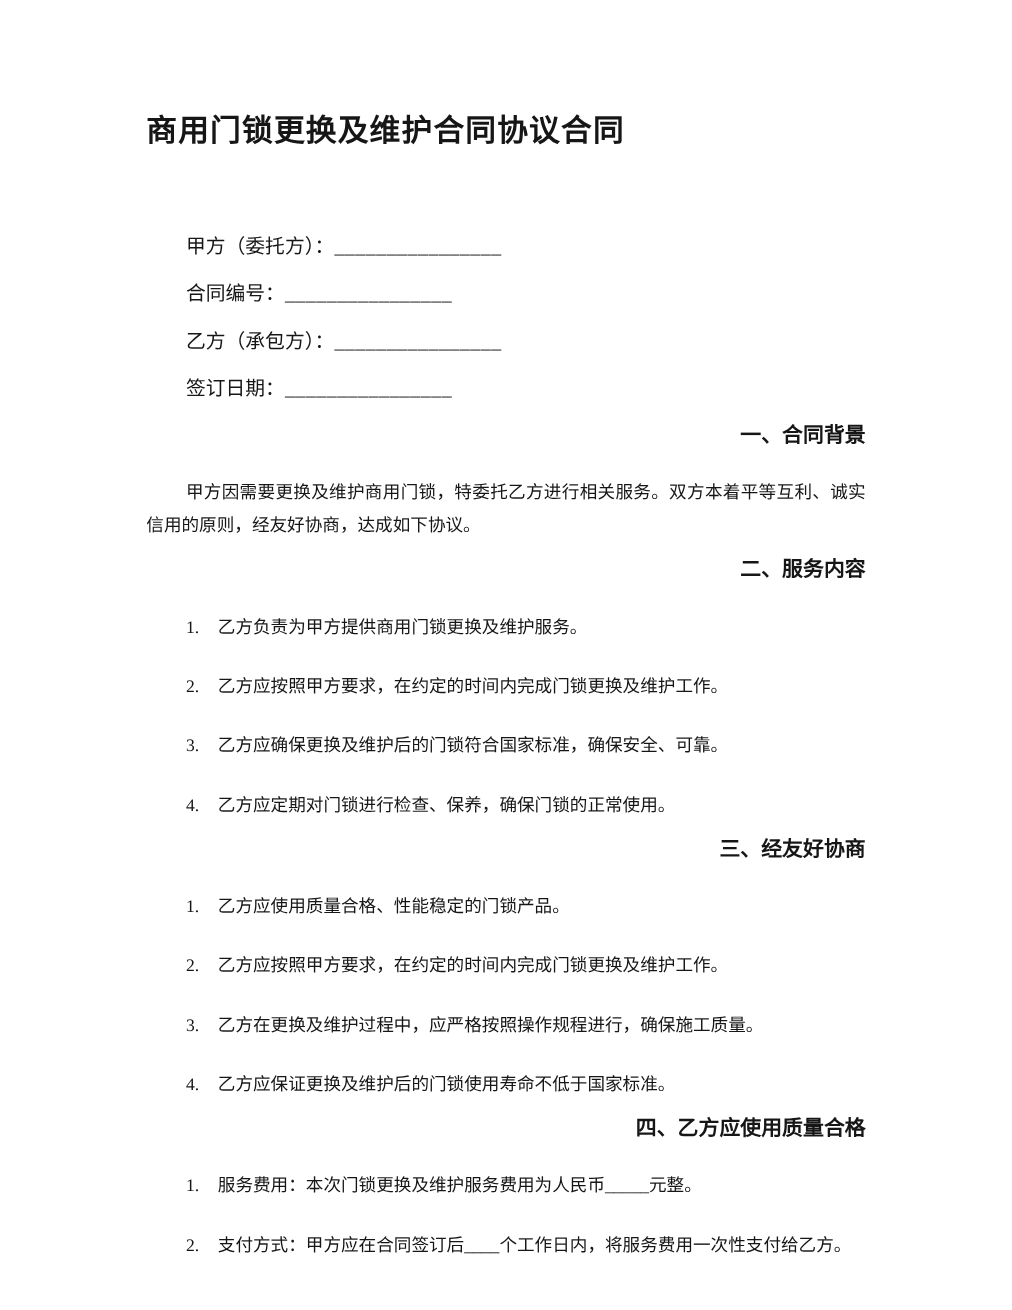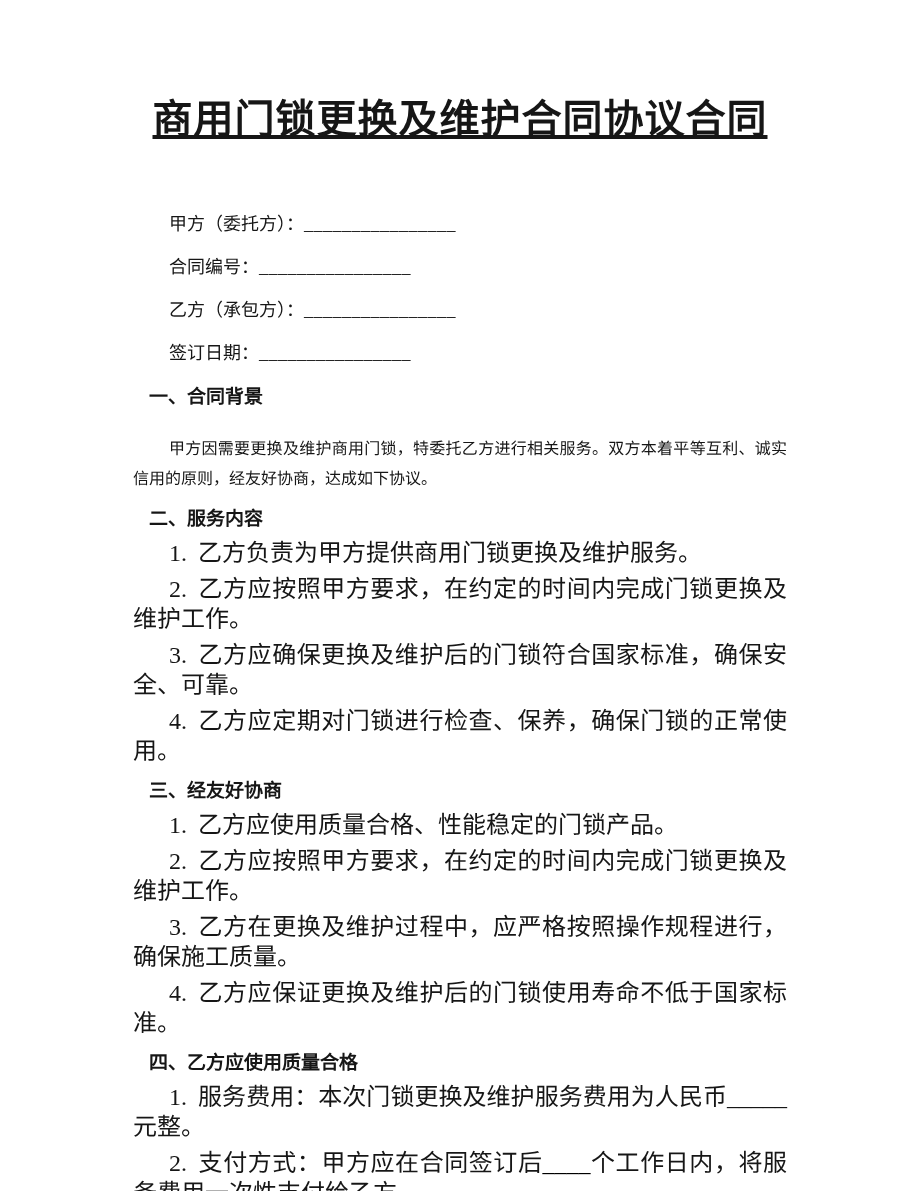--- a/index.html
+++ b/index.html
@@ -12,58 +12,58 @@
     width: 920px;
     height: 1191px;
     box-sizing: border-box;
     padding: 0 133px;
     background: #ffffff;
     color: #161616;
     font-family: "Liberation Serif", "DejaVu Serif", serif;
     overflow: hidden;
   }
   .doc-title {
-    font-size: 40px;
+    font-size: 28px;
     font-weight: bold;
-    text-align: center;
+    text-align: left;
     line-height: 40px;
     letter-spacing: 1px;
     margin: 100px 0 0 0;
-    text-decoration: underline;
   }
   .info {
     margin-top: 72px;
   }
   .info p {
     font-size: 18px;
     line-height: 25px;
     margin: 0 0 18px 0;
     text-indent: 36px;
     white-space: nowrap;
   }
   .blank-line {
     letter-spacing: 0.5px;
   }
   h2.sec {
     font-size: 19px;
     font-weight: bold;
     line-height: 26px;
     margin: 12px 0 0 16px;
+    text-align: right;
   }
   p.para {
     font-size: 16px;
     line-height: 30px;
     margin: 24px 0 0 0;
     text-indent: 36px;
     text-align: justify;
   }
   p.item {
-    font-size: 24px;
+    font-size: 16px;
     line-height: 30px;
-    margin: 6px 0 0 0;
+    margin: 24px 0 0 0;
     text-indent: 36px;
     text-align: justify;
   }
   .num {
     display: inline-block;
     width: 29px;
     text-indent: 0;
   }
   .fill { color: inherit; }
   .fill.gray { color: #000000; }

